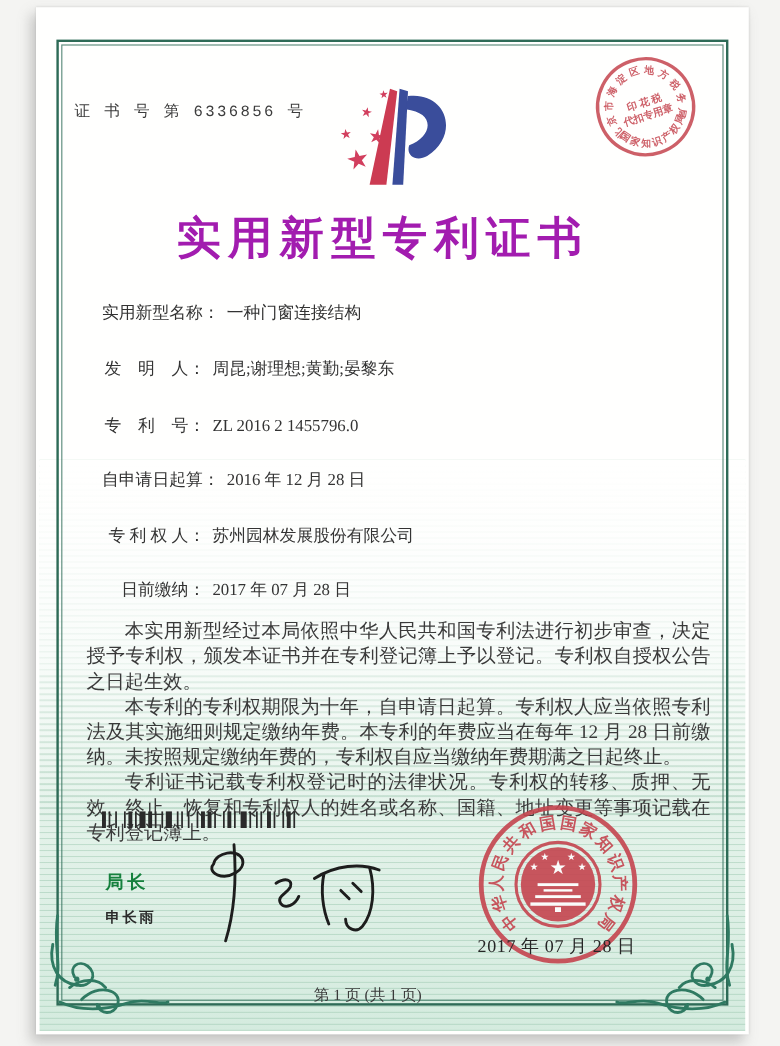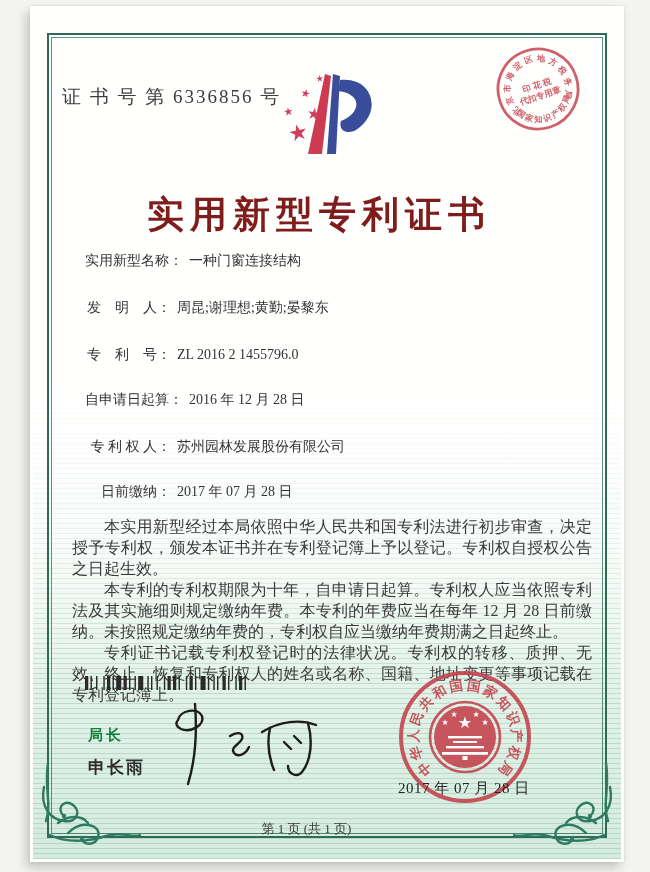--- a/index.html
+++ b/index.html
@@ -34,36 +34,36 @@
     position:absolute;left:17px;top:27px;right:17px;bottom:24px;z-index:1;
     border:2px solid var(--frame-green);
   }
   .frame::after{
     content:"";position:absolute;inset:2px;border:1px solid var(--frame-green);opacity:.75;
   }
   .flourish{position:absolute;z-index:2;}
   .flourish.bl{left:8px;bottom:12px;}
   .flourish.br{right:8px;bottom:12px;transform:scaleX(-1);}
   .abs{position:absolute;z-index:3;}
-  .cert-no{left:32px;top:78px;font-size:19px;letter-spacing:2px;color:#3c3c3c;}
+  .cert-no{left:32px;top:78px;font-size:13px;letter-spacing:2px;color:#3c3c3c;font-family:Liberation Mono, monospace;}
   .logo{left:240px;top:58px;}
   .title{left:0;right:16px;top:168px;text-align:center;font-size:37px;font-weight:600;
-         letter-spacing:6px;color:#7f1d1d;margin-top:16px;}
+         letter-spacing:6px;color:#a21caf;}
   .field{left:55px;font-size:14px;color:#333;white-space:nowrap;text-align:right;}
   .flabel{display:inline-block;min-width:86px;}
   .fvalue{margin-left:6px;}
   .f0{top:246px}.f1{top:293px}.f2{top:340px}.f3{top:385px}.f4{top:432px}.f5{top:477px}
   .paragraphs{left:42px;width:520px;top:510px;font-size:16px;line-height:21px;
               color:#3a3a3a;text-align:justify;}
   .paragraphs p{text-indent:2em;}
   .barcode{left:55px;top:670px;}
   .director-title{left:58px;top:720px;font-family:"Liberation Sans","DejaVu Sans",sans-serif;
                   font-size:15px;font-weight:600;letter-spacing:3px;color:#15803d;}
   .director-name{left:58px;top:750px;font-family:"Liberation Sans","DejaVu Sans",sans-serif;
-                 font-size:17px;font-weight:600;letter-spacing:2px;color:#2b2b2b;}
+                 font-size:12px;font-weight:600;letter-spacing:2px;color:#2b2b2b;}
   .signature{left:120px;top:690px;z-index:3;}
   .office-seal{left:360px;top:656px;z-index:4;opacity:.9;}
   .tax-stamp{left:463px;top:38px;z-index:4;opacity:.85;}
   .seal-date{left:368px;top:773px;z-index:5;font-size:15px;letter-spacing:.5px;color:#262626;}
   .footer{left:17px;right:82px;top:814px;text-align:center;font-size:13px;color:#3a3a3a;z-index:3;margin-left:24px;}
   svg text{font-family:"Liberation Serif","DejaVu Serif",serif;}
 </style>
 </head>
 <body>
 

